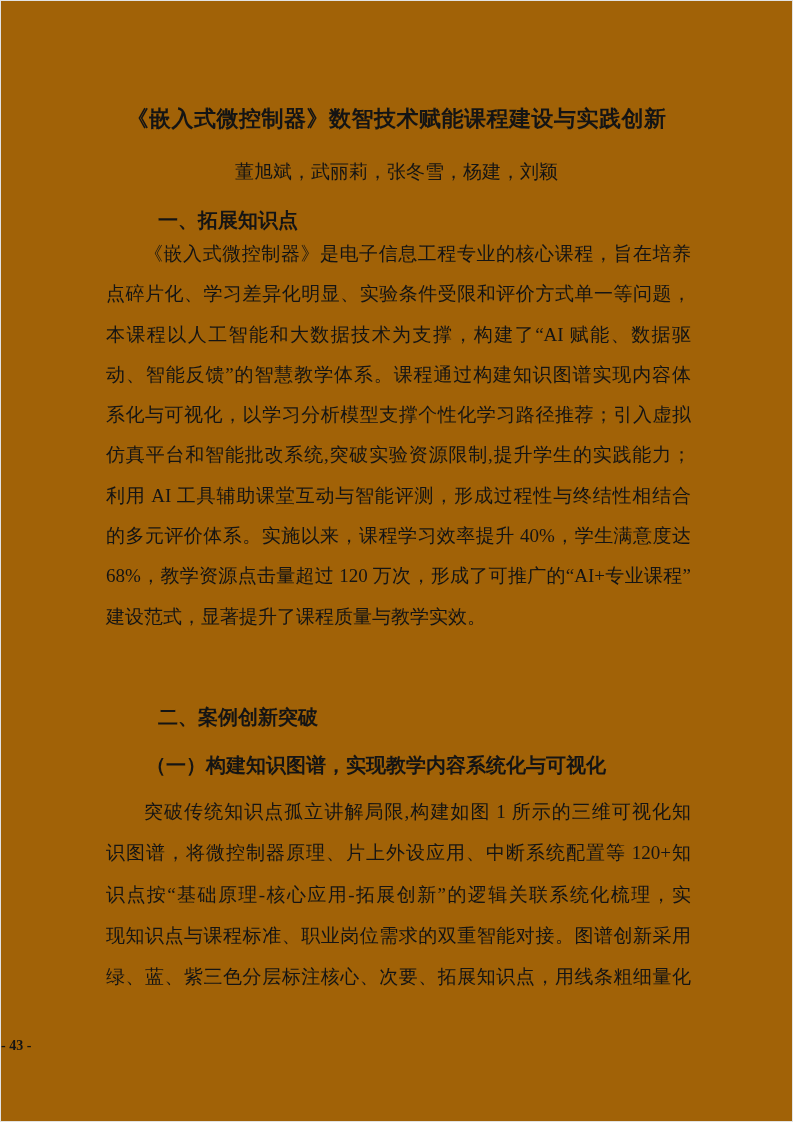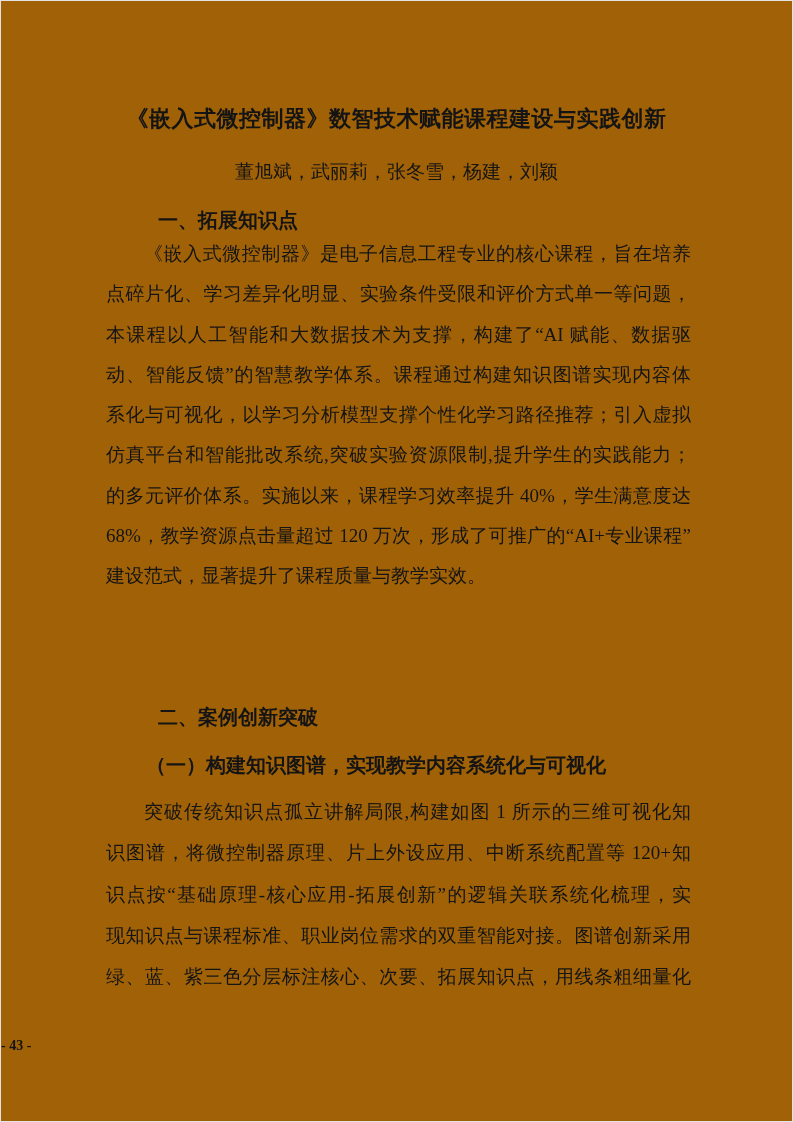--- a/index.html
+++ b/index.html
@@ -105,20 +105,21 @@
 
   <div class="h1 h1-first">一、拓展知识点</div>
 
   <div class="para para1">
     <div class="pl first">《嵌入式微控制器》是电子信息工程专业的核心课程，旨在培养</div>
     <div class="pl">点碎片化、学习差异化明显、实验条件受限和评价方式单一等问题，</div>
     <div class="pl">本课程以人工智能和大数据技术为支撑，构建了“AI 赋能、数据驱</div>
     <div class="pl">动、智能反馈”的智慧教学体系。课程通过构建知识图谱实现内容体</div>
     <div class="pl">系化与可视化，以学习分析模型支撑个性化学习路径推荐；引入虚拟</div>
     <div class="pl">仿真平台和智能批改系统,突破实验资源限制,提升学生的实践能力；</div>
+    <div class="pl">利用 AI 工具辅助课堂互动与智能评测，形成过程性与终结性相结合</div>
     <div class="pl">的多元评价体系。实施以来，课程学习效率提升 40%，学生满意度达</div>
     <div class="pl">68%，教学资源点击量超过 120 万次，形成了可推广的“AI+专业课程”</div>
     <div class="pl last">建设范式，显著提升了课程质量与教学实效。</div>
   </div>
 
   <div class="h1 h1-second">二、案例创新突破</div>
 
   <div class="h2">（一）构建知识图谱，实现教学内容系统化与可视化</div>
 
   <div class="para para2">

